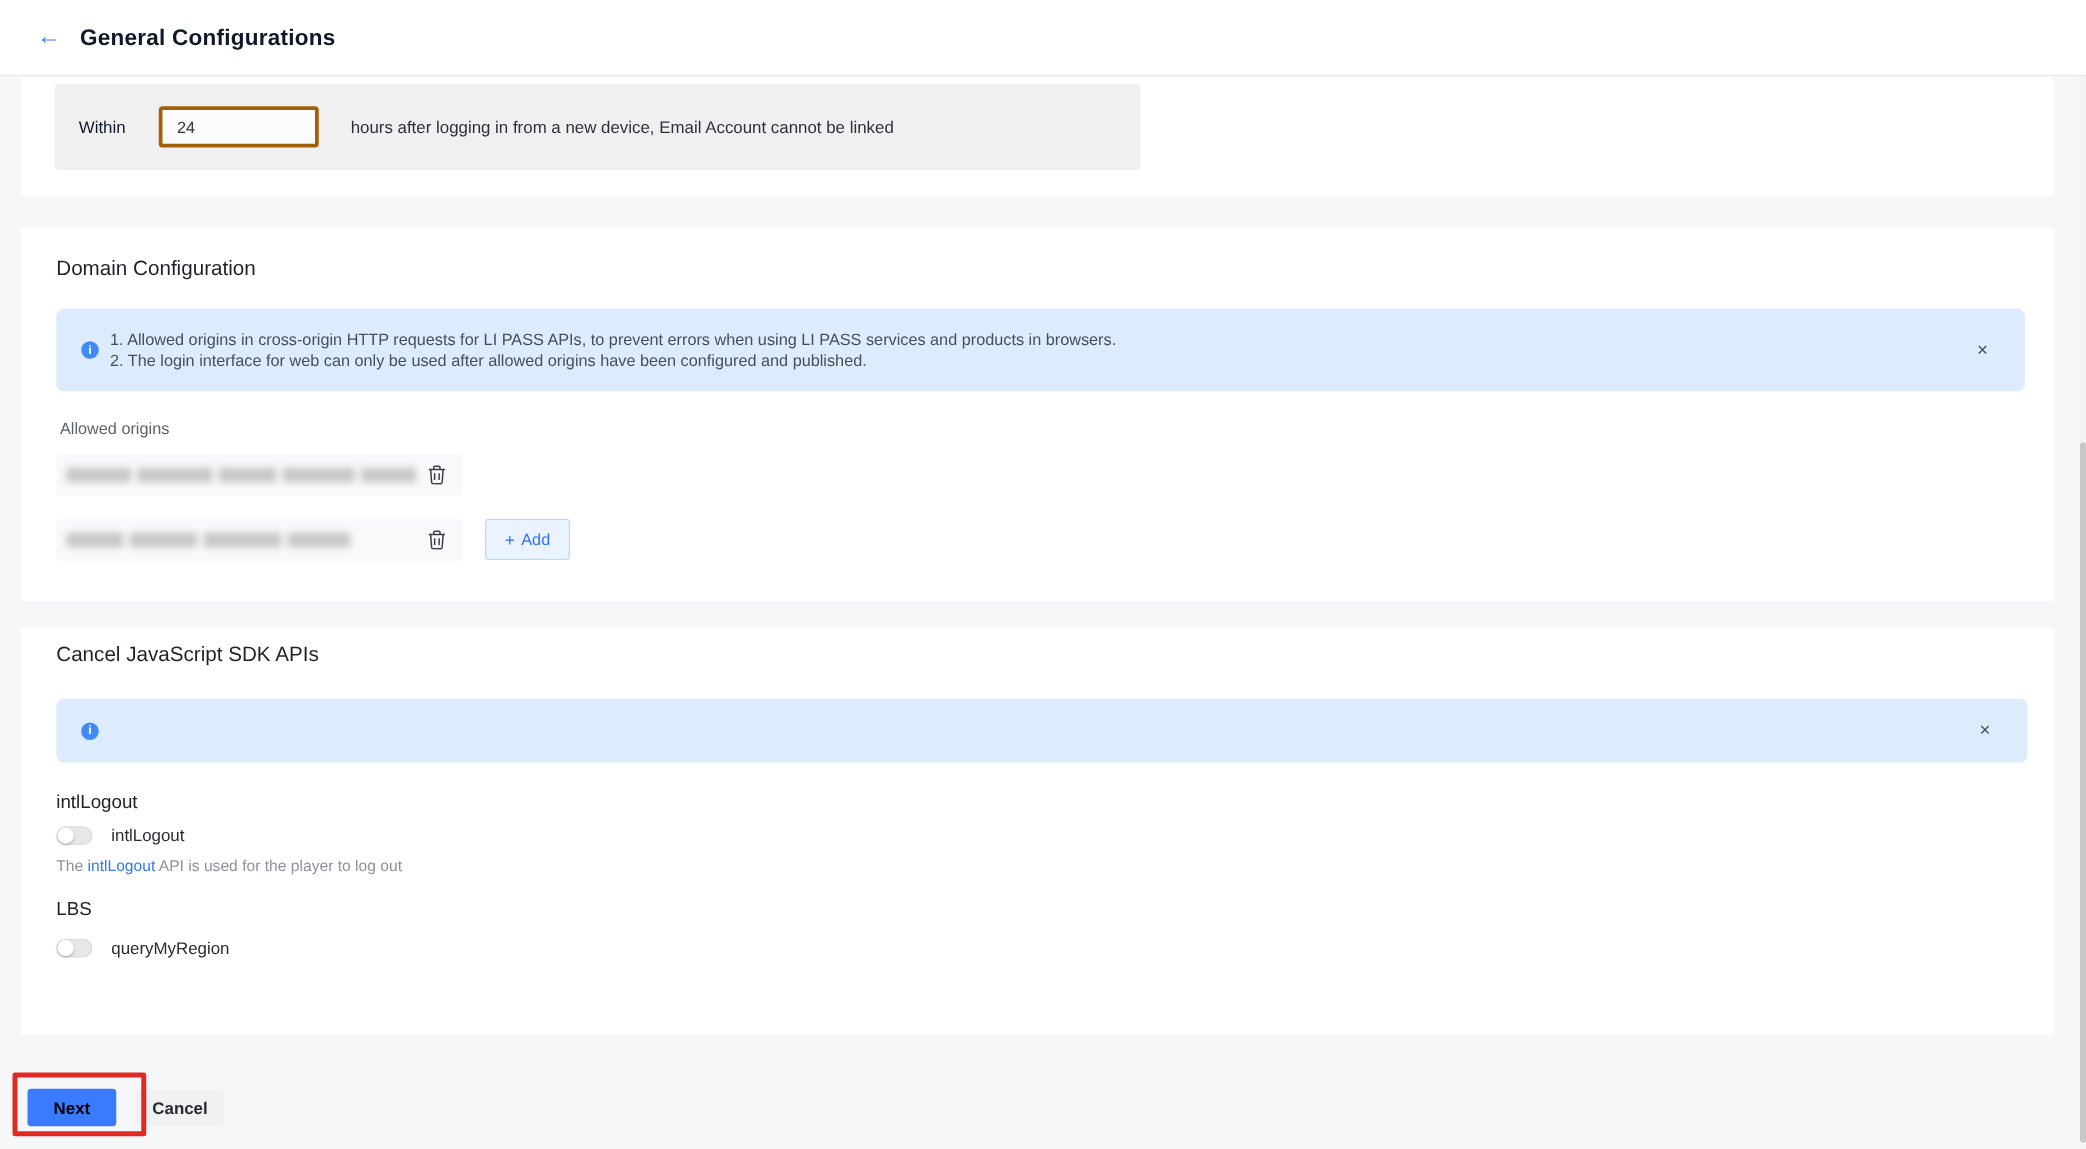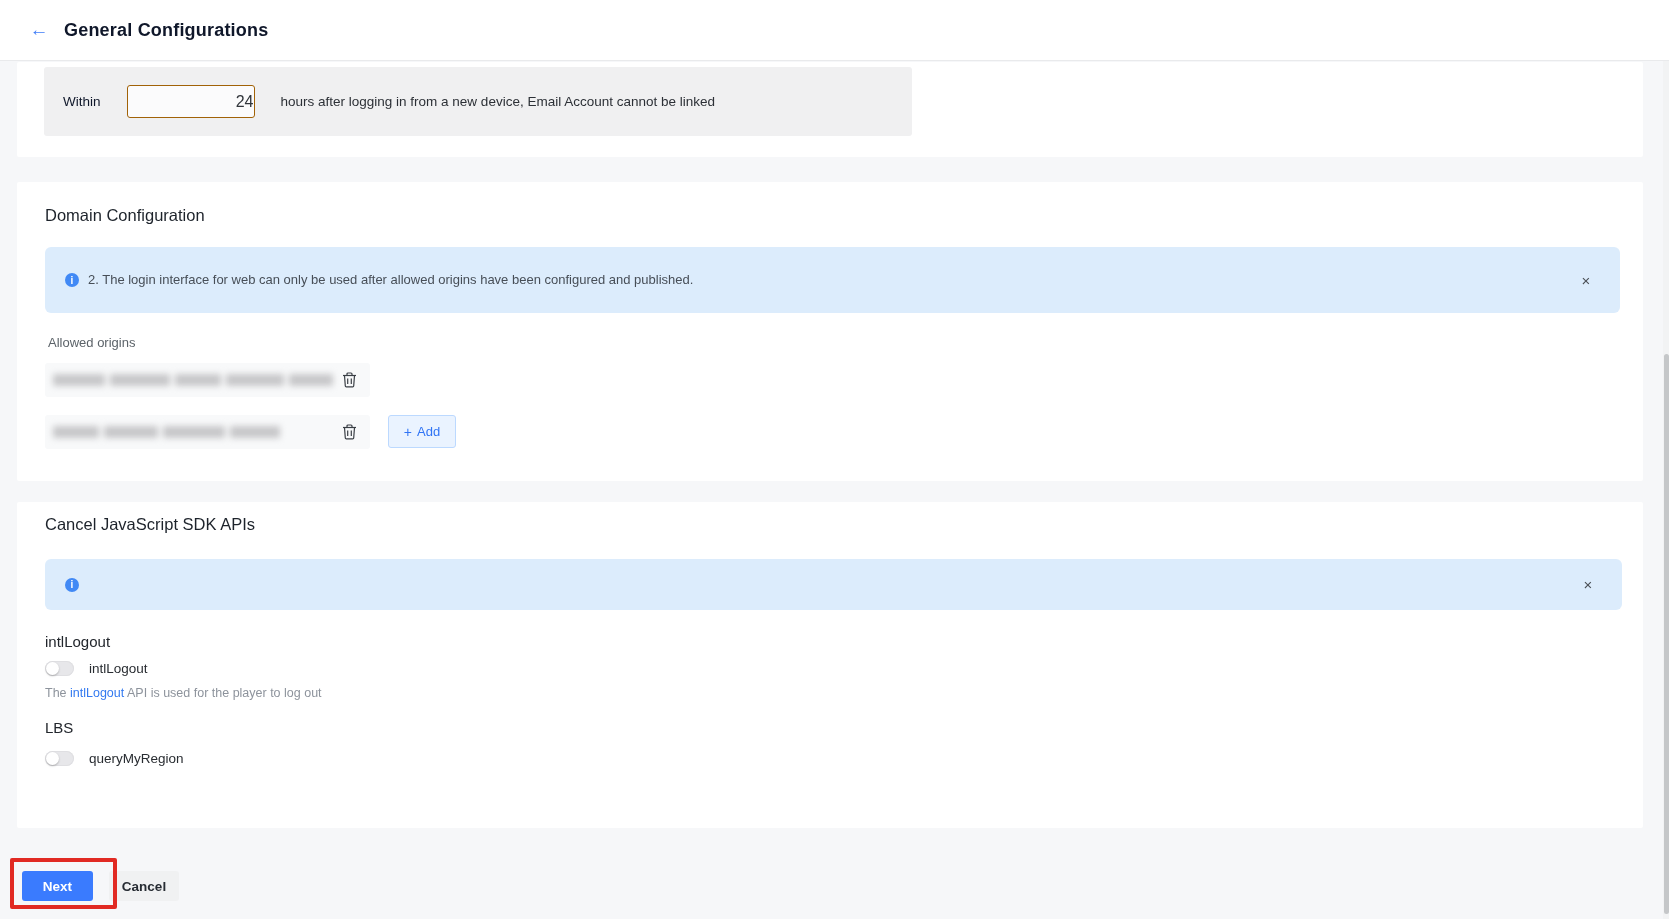--- a/index.html
+++ b/index.html
@@ -34,23 +34,23 @@
 
   
   .within-panel {
     position:absolute; left:27px; top:5px; width:868px; height:69px;
     background:#f0f0f1; border-radius:3px;
     display:flex; align-items:center; padding-left:19px;
   }
   .within-label { font-size:13.5px; color:#0f172a; }
   .hours-input {
     margin-left:26px; width:128px; height:33px;
-    background:#fbfbfc; border:1px solid #a16207; border-radius:3px;
-    padding-left:12px; font-size:16px; color:#31353b;
-    font-family:"Liberation Sans", sans-serif; outline:none;text-align:right;
+    background:#fbfbfc; border:3px solid #a16207; border-radius:3px;
+    padding-left:12px; font-size:13px; color:#31353b;
+    font-family:"Liberation Sans", sans-serif; outline:none;
   }
   .hours-suffix { margin-left:26px; font-size:13.5px; color:#2c3036; }
 
   
   .info-banner {
     position:absolute; left:28px; background:#dcecfc; border-radius:6px;
     display:flex; align-items:center; padding-left:20px;
   }
   .banner-1 { top:65px; width:1575px; height:66px; }
   .banner-2 { top:57px; width:1577px; height:51px; }
@@ -107,21 +107,21 @@
   }
   .toggle-label { margin-left:15px; font-size:13.5px; color:#282c31; }
   .api-desc { position:absolute; left:28px; max-width:332px; font-size:12.5px; color:#8d939c; line-height:18px; }
   .d1 { top:182px; }
   .d2 { top:269px; }
 
   
   .next-btn {
     position:absolute; left:22px; top:871px; width:71px; height:30px;
     background:#3a7bfe; border:none; border-radius:3px;
-    color:#ffffff; font-size:13.5px; font-weight:700; cursor:pointer;
+    color:#000000; font-size:13.5px; font-weight:700; cursor:pointer;
     font-family:"Liberation Sans", sans-serif;
   }
   .cancel-btn {
     position:absolute; left:109px; top:871px; width:70px; height:30px;
     background:#f0f1f2; border:none; border-radius:3px;
     color:#272c33; font-size:13.5px; font-weight:700; cursor:pointer;
     font-family:"Liberation Sans", sans-serif;
   }
   .annotation-box {
     position:absolute; left:10px; top:858px; width:107px; height:51px;
@@ -151,20 +151,21 @@
     <span class="hours-suffix">hours after logging in from a new device, Email Account cannot be linked</span>
   </div>
 </div>
 
 <div class="card card-2">
   <div class="section-title" style="top:24px;">Domain Configuration</div>
 
   <div class="info-banner banner-1">
     <i class="info-icon">i</i>
     <div class="banner-text">
+      <div>1. Allowed origins in cross-origin HTTP requests for LI PASS APIs, to prevent errors when using LI PASS services and products in browsers.</div>
       <div>2. The login interface for web can only be used after allowed origins have been configured and published.</div>
     </div>
     <span class="banner-close">
       <span>×</span>
     </span>
   </div>
 
   <div class="origins-label">Allowed origins</div>
 
   <div class="origin-row origin-row-1">

